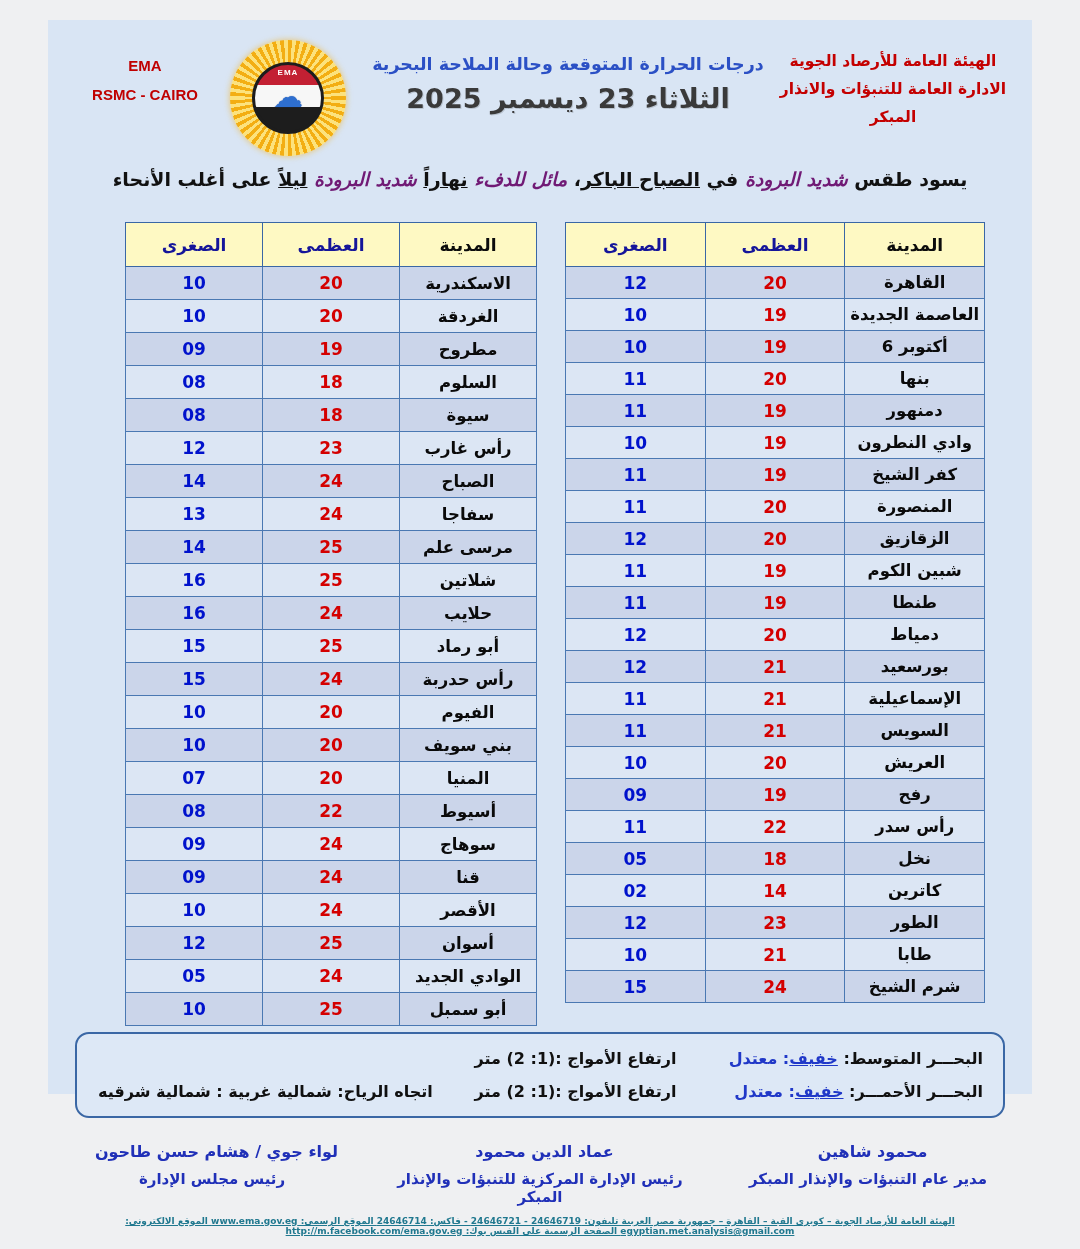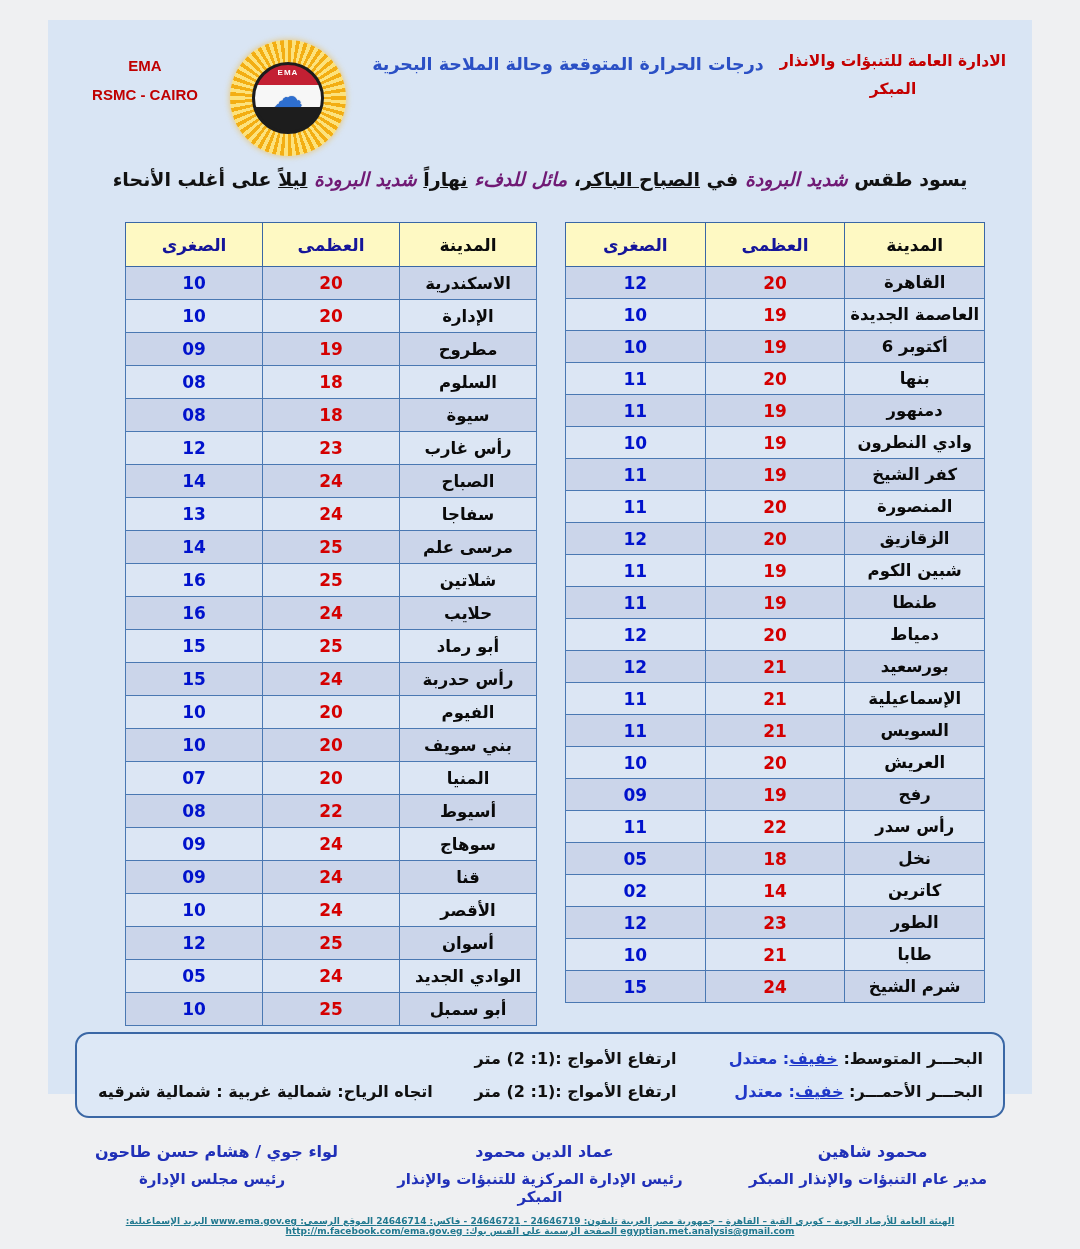--- a/index.html
+++ b/index.html
@@ -104,23 +104,25 @@
 
   <div class="logo">
     <div class="logo-inner">
       <div class="logo-ema">EMA</div>
       <div class="logo-cloud">☁</div>
     </div>
   </div>
 
   <div class="title-block">
     <div class="title-line">درجات الحرارة المتوقعة وحالة الملاحة البحرية</div>
+    <div class="date-line">الثلاثاء 23 ديسمبر 2025</div>
   </div>
 
   <div class="hdr-right">
+    <div>الهيئة العامة للأرصاد الجوية</div>
     <div>الادارة العامة للتنبؤات والانذار المبكر</div>
   </div>
 
   <div class="subtitle"><span>يسود طقس </span><span class="blue">شديد البرودة</span><span> في </span><span class="und">الصباح الباكر</span><span>، </span><span class="blue">مائل للدفء </span><span class="und">نهاراً</span><span> </span><span class="blue">شديد البرودة </span><span class="und">ليلاً</span><span> على أغلب الأنحاء</span></div>
 
   <table class="tbl tbl-right">
     <thead>
       <tr>
         <th class="city">المدينة</th>
         <th>العظمى</th>
@@ -254,21 +256,21 @@
         <th>الصغرى</th>
       </tr>
     </thead>
     <tbody>
         <tr>
           <td class="city">الاسكندرية</td>
           <td class="max">20</td>
           <td class="min">10</td>
         </tr>
         <tr>
-          <td class="city">الإدارة</td>
+          <td class="city">الغردقة</td>
           <td class="max">20</td>
           <td class="min">10</td>
         </tr>
         <tr>
           <td class="city">مطروح</td>
           <td class="max">19</td>
           <td class="min">09</td>
         </tr>
         <tr>
           <td class="city">السلوم</td>
@@ -404,16 +406,16 @@
       <div class="sig-name">عماد الدين محمود</div>
       <div class="sig-title">رئيس الإدارة المركزية للتنبؤات والإنذار المبكر</div>
     </div>
     <div class="sig">
       <div class="sig-name">لواء جوي / هشام حسن طاحون</div>
       <div class="sig-title">رئيس مجلس الإدارة</div>
     </div>
   </div>
 
   <div class="footer">
-    <span>الهيئة العامة للأرصاد الجوية – كوبرى القبة – القاهرة – جمهورية مصر العربية تليفون: 24646719 - 24646721 - فاكس: 24646714 الموقع الرسمى: </span><span>www.ema.gov.eg</span><span> البريد الإسماعيلية: </span><span>egyptian.met.analysis@gmail.com</span><span> الصفحة الرسمية على الفيس بوك: </span><span>http://m.facebook.com/ema.gov.eg</span>
+    <span>الهيئة العامة للأرصاد الجوية – كوبرى القبة – القاهرة – جمهورية مصر العربية تليفون: 24646719 - 24646721 - فاكس: 24646714 الموقع الرسمى: </span><span>www.ema.gov.eg</span><span> الموقع الالكترونى: </span><span>egyptian.met.analysis@gmail.com</span><span> الصفحة الرسمية على الفيس بوك: </span><span>http://m.facebook.com/ema.gov.eg</span>
   </div>
 
 </div>
 
 </body></html>

